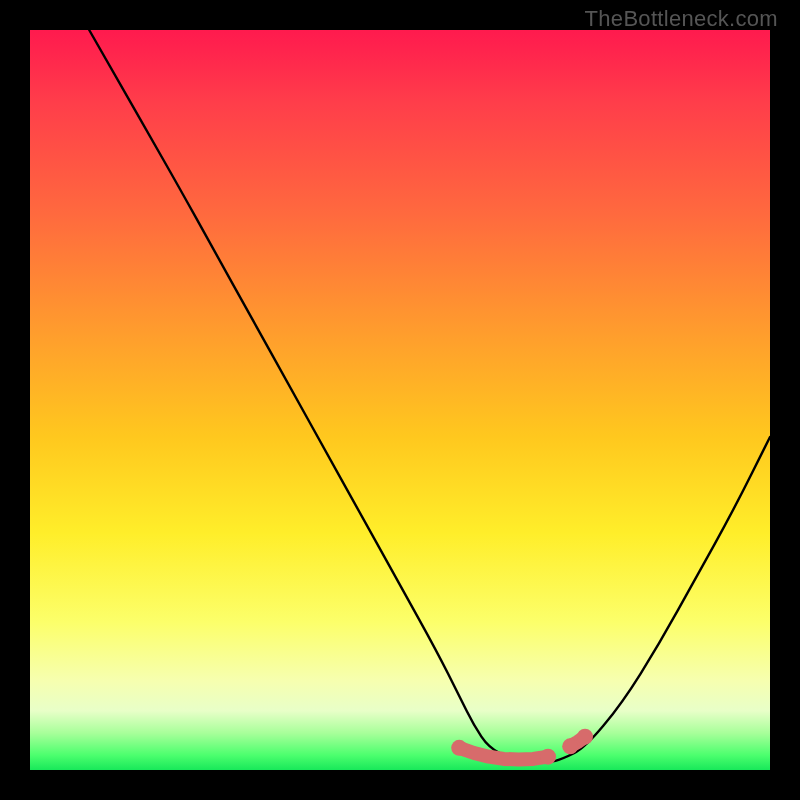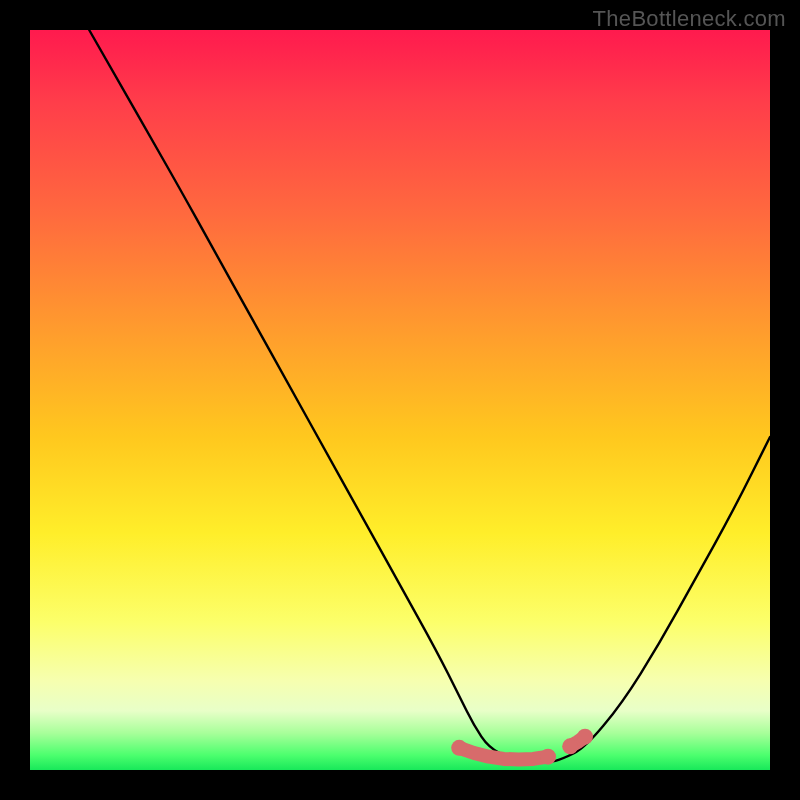--- a/index.html
+++ b/index.html
@@ -36,21 +36,21 @@
       #f6ffb0 88%,
       #e8ffc8 92%,
       #a8ff9a 95%,
       #4cff6e 98%,
       #18e85a 100%
     );
   }
   .watermark {
     position: absolute;
     top: 6px;
-    right: 14px;
+    right: 22px;
     color: #555;
     font-size: 22px;
     font-weight: 500;
     letter-spacing: 0.3px;
     user-select: none;
   }
   svg.overlay {
     position: absolute;
     left: 0;
     top: 0;

